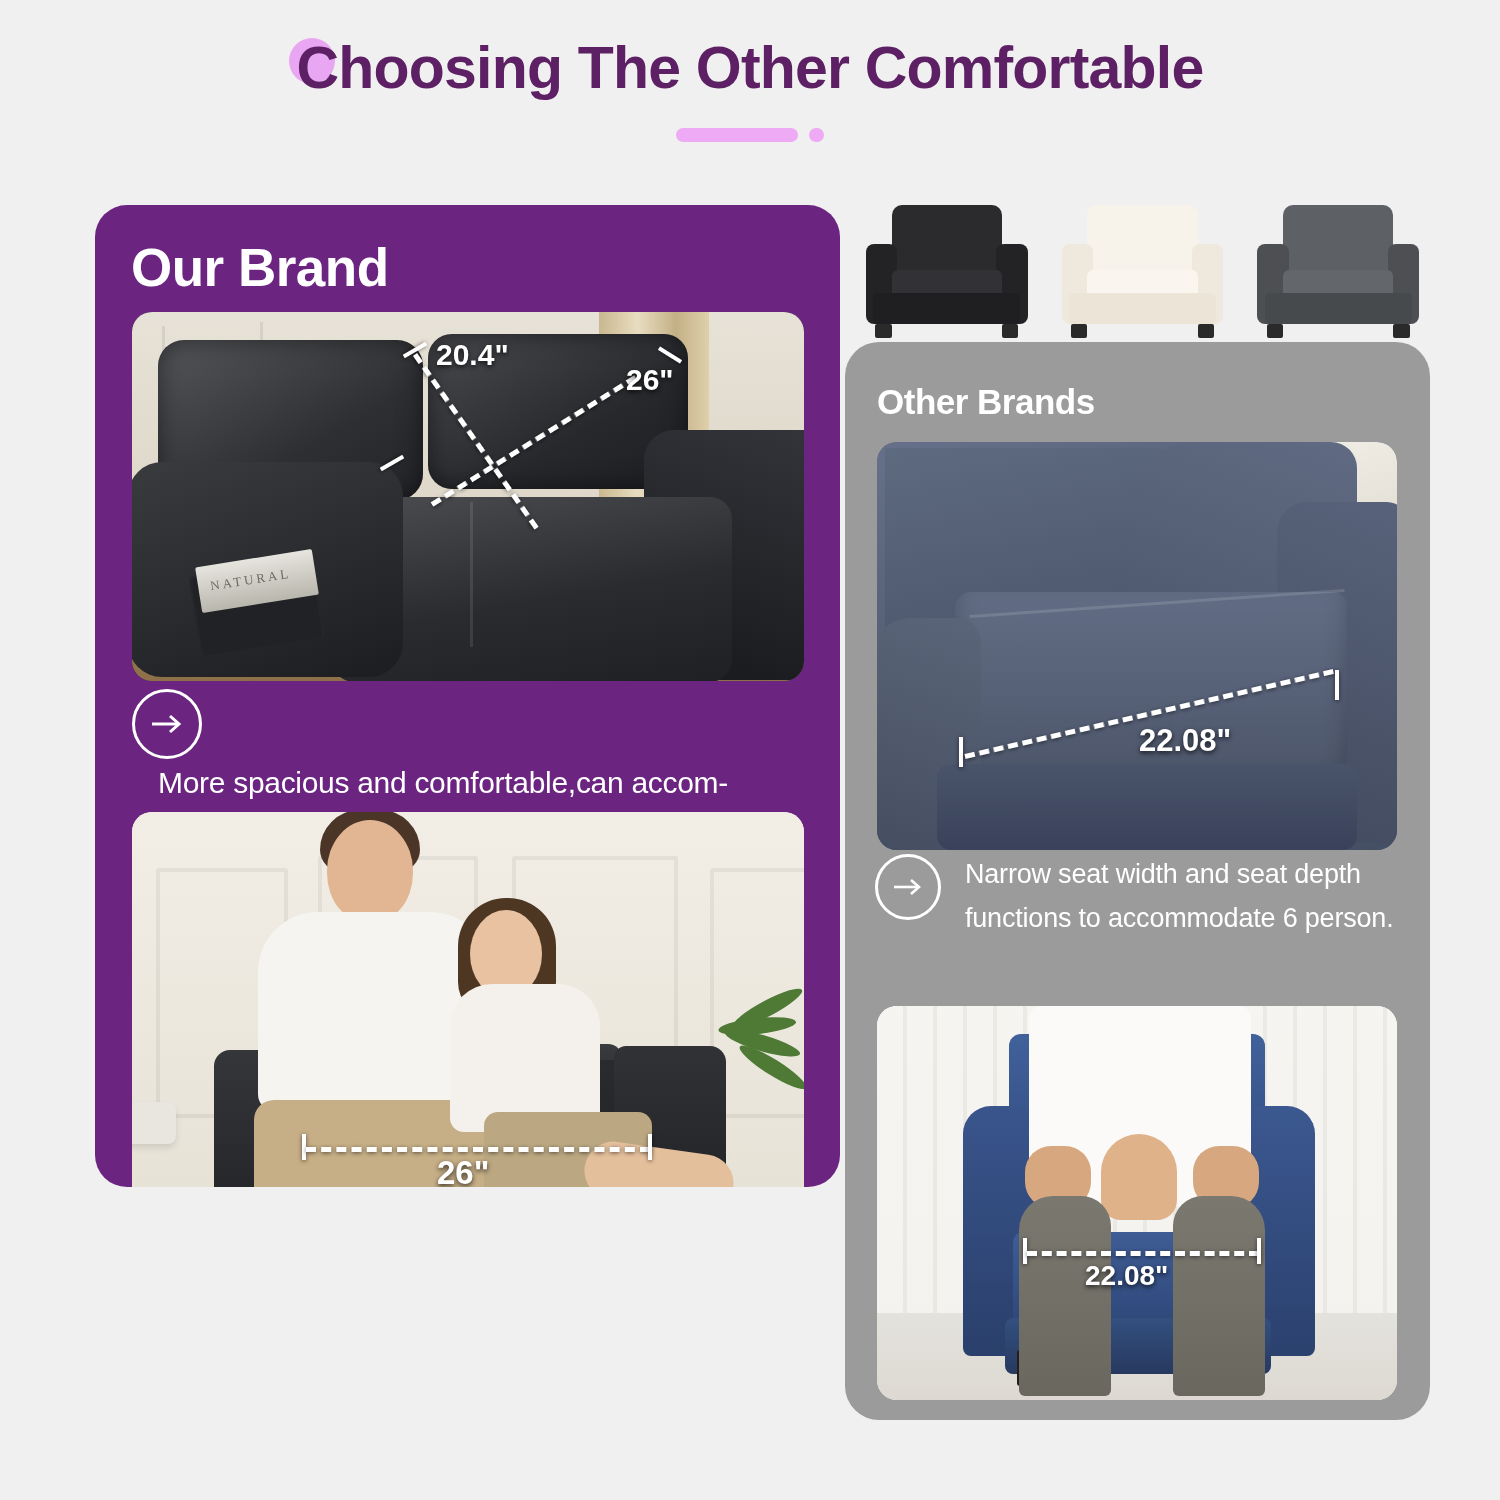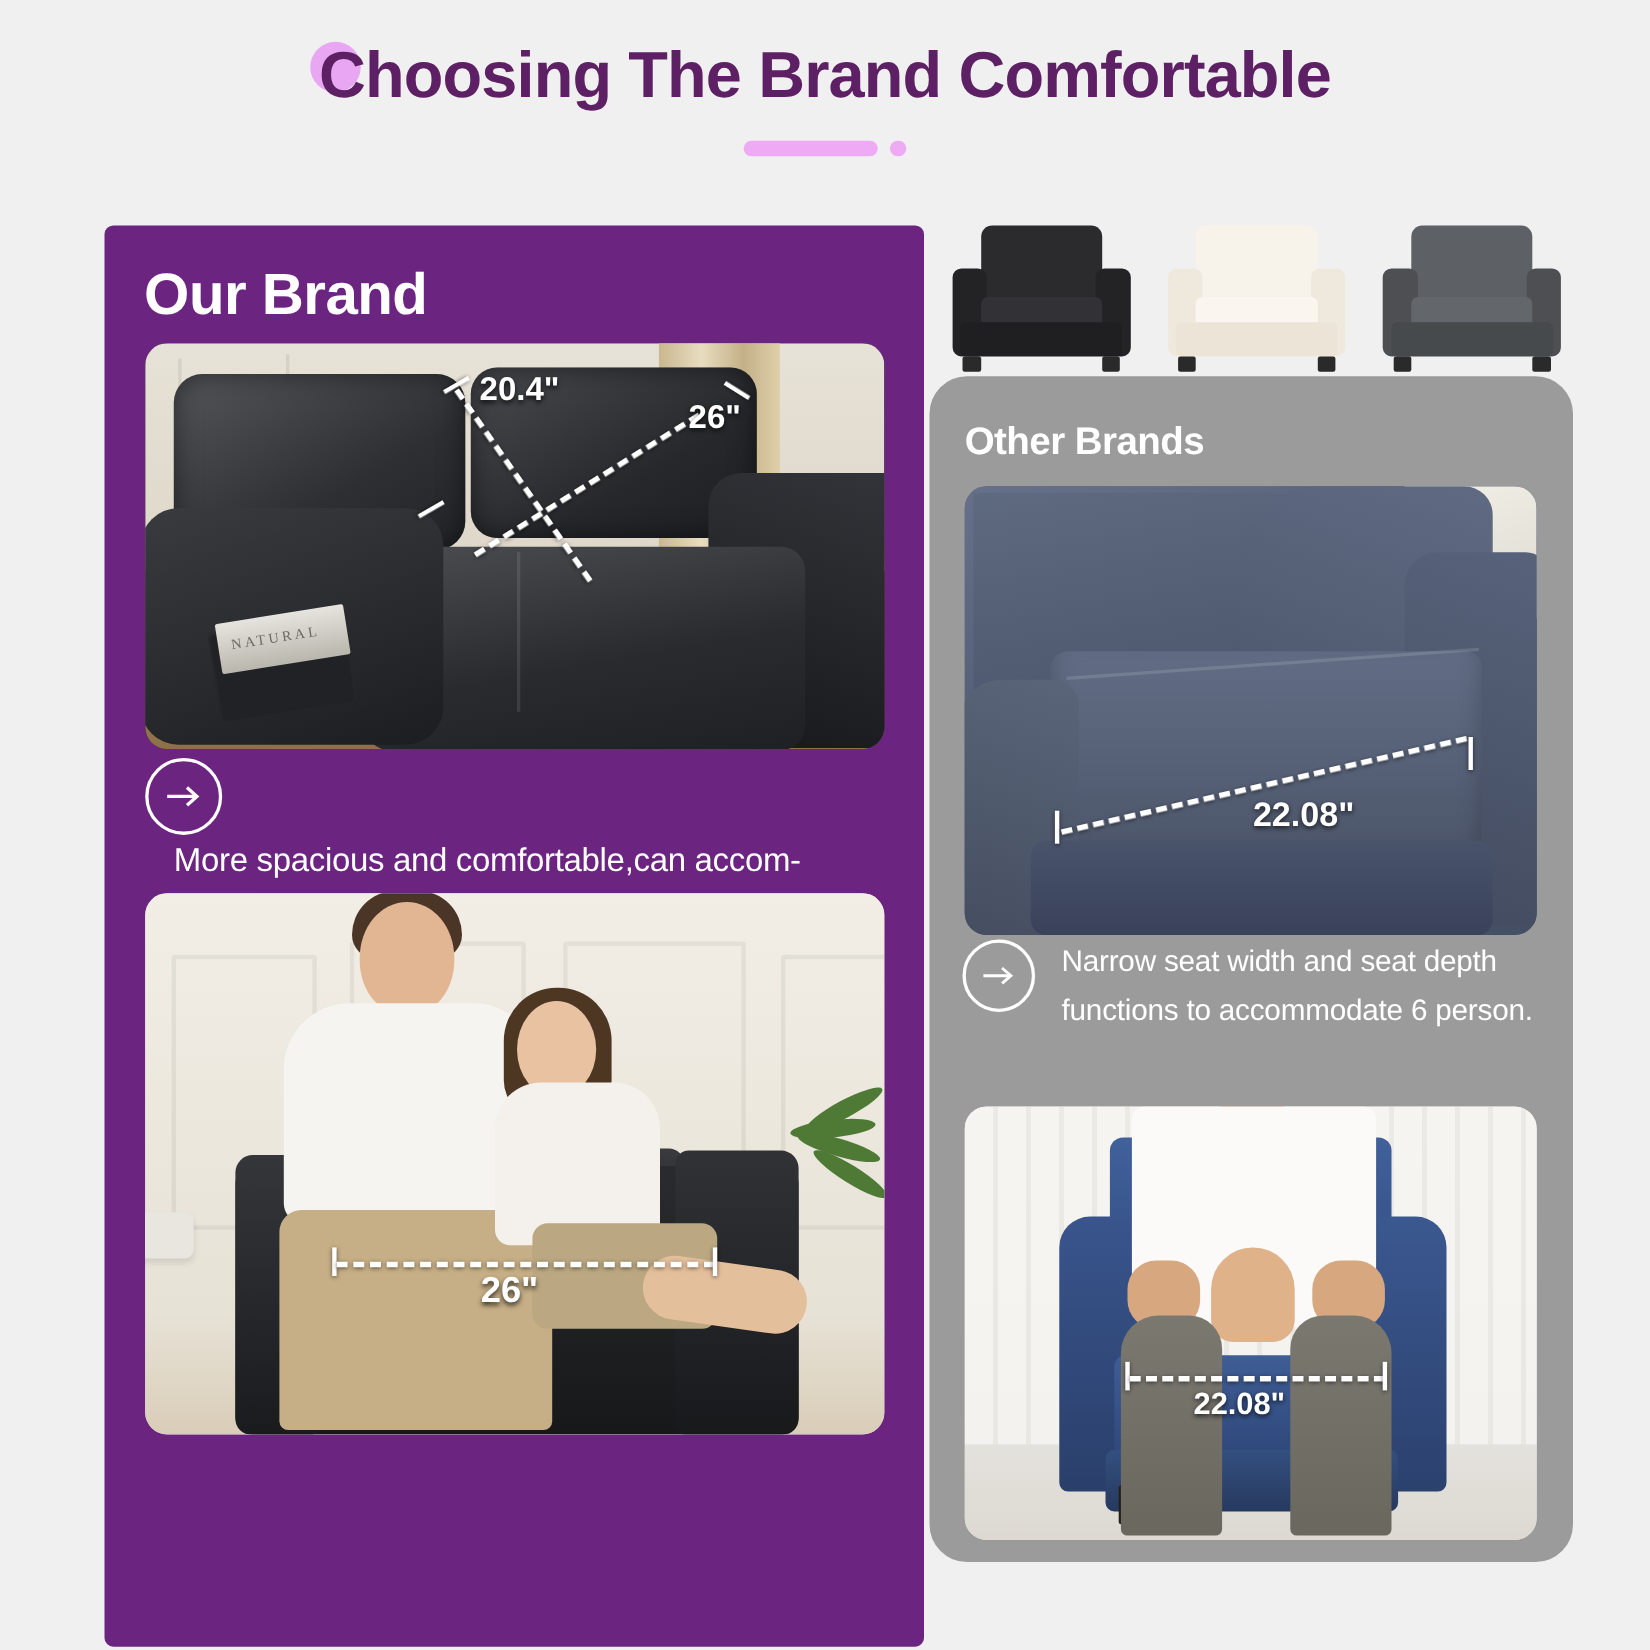--- a/index.html
+++ b/index.html
@@ -33,23 +33,23 @@
   .divider-inner {
     position: absolute; left: 50%; transform: translateX(-50%);
     display: flex; align-items: center; gap: 11px;
   }
   .divider-bar { width: 122px; height: 14px; border-radius: 7px; background: #eeaaf4; }
   .divider-dot { width: 15px; height: 14px; border-radius: 7px; background: #eeaaf4; }
 
   
   .panel-our {
     position: absolute; left: 95px; top: 205px;
-    width: 745px; height: 1292px;
+    width: 745px; height: 982px;
     background: #6b2480;
-    border-radius: 8px;
+    border-radius: 32px;
     overflow: hidden;
   }
   .panel-other {
     position: absolute; left: 845px; top: 342px;
     width: 585px; height: 1078px;
     background: #9b9b9b;
     border-radius: 34px 34px 34px 34px;
     overflow: hidden;
   }
   .panel-title {
@@ -357,21 +357,21 @@
 </style>
 </head>
 <body>
 
 <div class="page">
 
   <div class="header">
     <div class="title-wrap">
       <div class="title-inner">
         <span class="title-dot"></span>
-        <span class="title-text">Choosing The Brand Comfortable</span>
+        <span class="title-text">Choosing The Other Comfortable</span>
       </div>
     </div>
     <div class="divider">
       <div class="divider-inner">
         <span class="divider-bar"></span>
         <span class="divider-dot"></span>
       </div>
     </div>
   </div>
 

